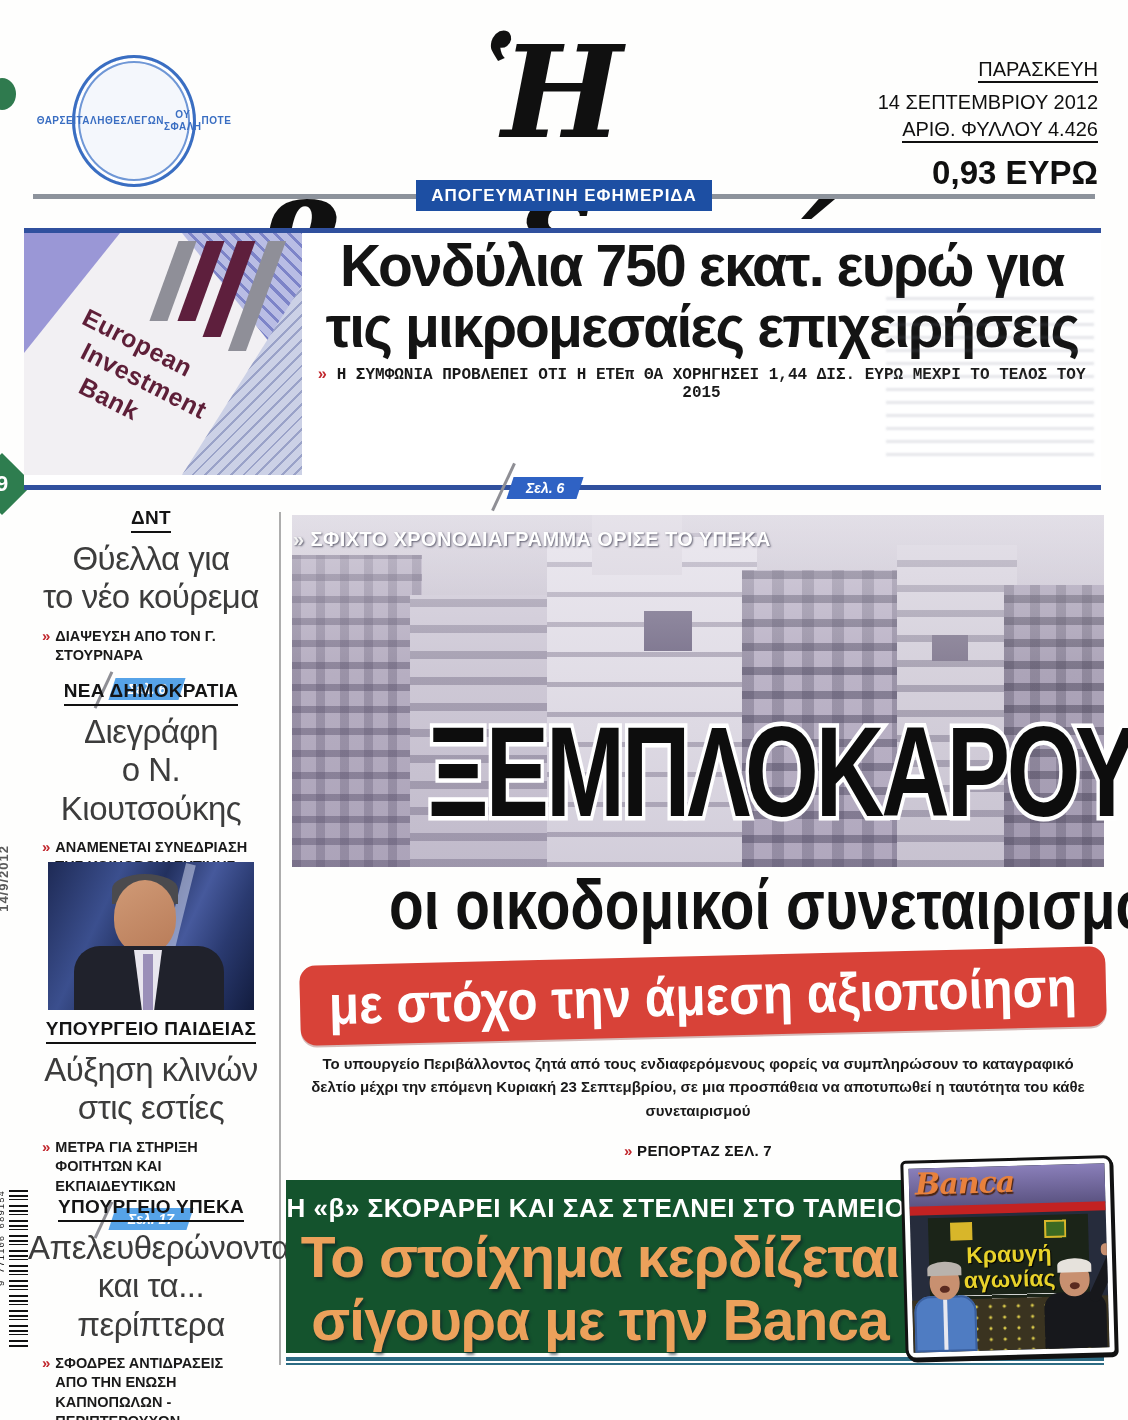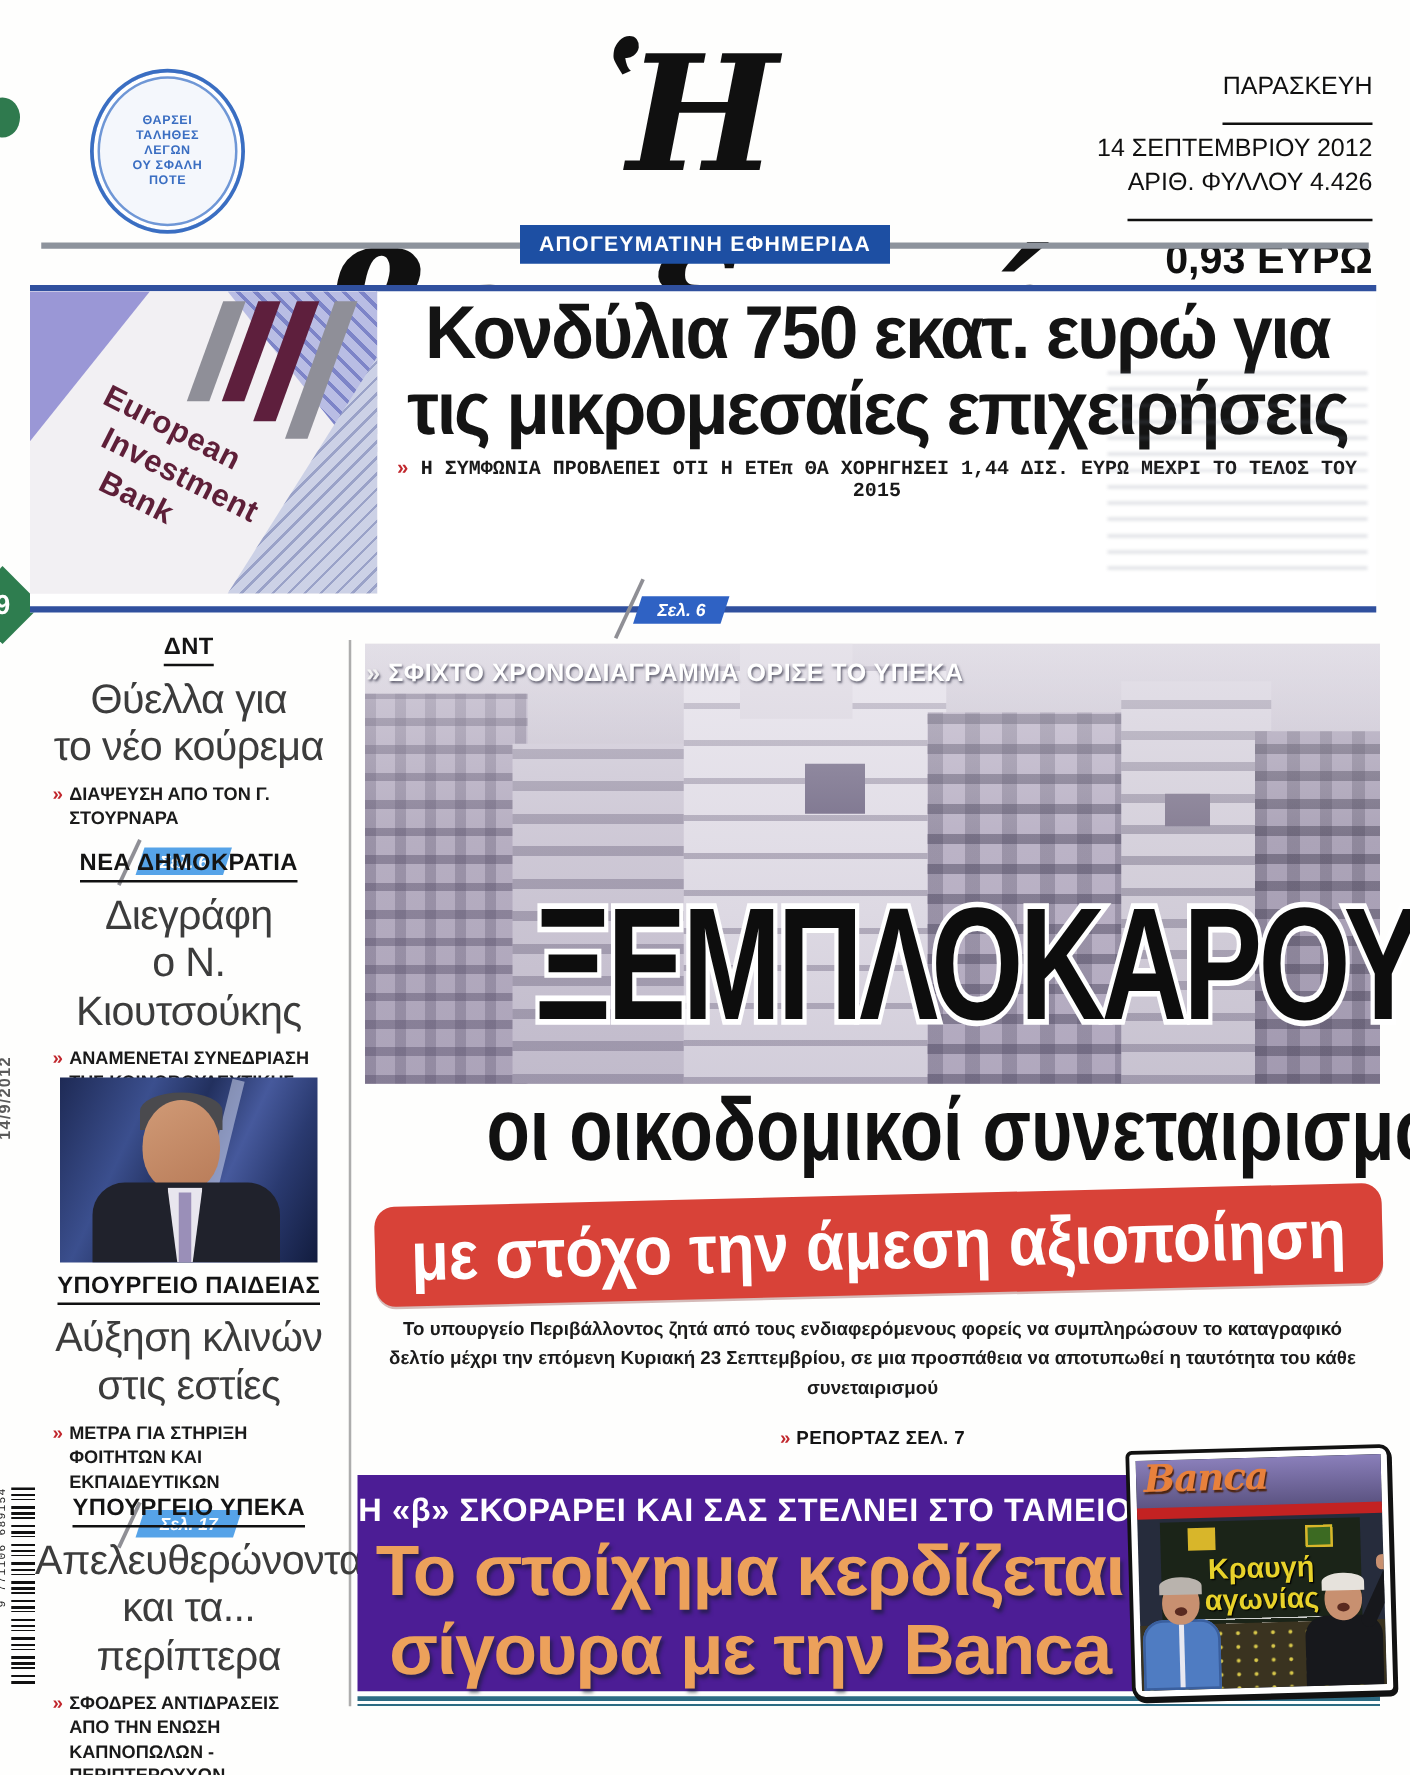--- a/index.html
+++ b/index.html
@@ -14,28 +14,28 @@
   .vert-date{position:absolute;left:-4px;top:845px;writing-mode:vertical-rl;transform:rotate(180deg);
              font-size:13px;font-weight:bold;color:#5a5a5a;letter-spacing:1px;}
   .barcode{position:absolute;left:0;top:1190px;width:30px;height:158px;}
   .barcode .bars{position:absolute;left:9px;top:0;width:19px;height:158px;
      background:repeating-linear-gradient(to bottom,#111 0 2px,transparent 2px 5px,#111 5px 7px,transparent 7px 9px,#111 9px 10px,transparent 10px 15px);}
   .barcode .num{position:absolute;left:-3px;top:0;writing-mode:vertical-rl;transform:rotate(180deg);
      font-size:9px;color:#222;letter-spacing:1px;font-family:"Liberation Mono",monospace;}
 
   
   .seal{position:absolute;left:72px;top:55px;width:118px;height:126px;border:3px solid #3a6ec2;border-radius:50%;
-        box-shadow:inset 0 0 0 3px #fff,inset 0 0 0 5px #6f97d6;display:flex;flex-direction:column;
+        box-shadow:inset 0 0 0 3px #fff,inset 0 0 0 5px #6f97d6;display:flex;flex-direction:row;
         align-items:center;justify-content:center;text-align:center;background:#f4f7fc;}
   .seal span{font-size:10px;font-weight:bold;color:#3a6ec2;line-height:1.2;letter-spacing:.5px;}
   .masthead-title{position:absolute;left:205px;top:12px;width:690px;text-align:center;
         font-family:"DejaVu Serif",serif;font-style:italic;font-weight:bold;font-size:128px;
         letter-spacing:-5px;line-height:1.25;color:#101010;}
   .dateinfo{position:absolute;right:30px;top:58px;width:260px;text-align:right;font-size:20px;color:#101010;}
-  .dateinfo .u{display:inline-block;border-bottom:2px solid #101010;padding-bottom:17px;margin-bottom:4px;}
+  .dateinfo .u{display:inline-block;border-bottom:2px solid #101010;padding-bottom:0;margin-bottom:4px;}
   .dateinfo div{margin-bottom:4px;}
   .price{font-weight:bold;font-size:33px;margin-top:7px;letter-spacing:0;}
   .mast-rule{position:absolute;left:33px;top:194px;width:1062px;height:5px;background:#8d939c;}
   .subtitle-box{position:absolute;left:416px;top:180px;width:296px;height:31px;background:#1d4fa3;
         color:#fff;font-weight:bold;font-size:17px;letter-spacing:1px;text-align:center;line-height:31px;}
 
   
   .topstory{position:absolute;left:24px;top:228px;width:1077px;height:252px;background:#fff;
             border-top:5px solid #30509e;border-bottom:5px solid #30509e;}
   .eib{position:absolute;left:0;top:0;width:278px;height:242px;background:#f2f0f3;overflow:hidden;}
@@ -112,21 +112,21 @@
       border-radius:16px;transform:rotate(-1.4deg);z-index:3;display:flex;align-items:center;justify-content:center;
       box-shadow:0 2px 0 rgba(120,30,25,.3);}
   .red-band span{display:inline-block;transform:scaleX(.9);white-space:nowrap;color:#fff;
       font-weight:bold;font-size:55px;letter-spacing:0;}
   .mn-body{position:absolute;left:300px;top:1052px;width:796px;text-align:center;
       font-weight:bold;font-size:15px;line-height:1.55;color:#1b1b1b;}
   .mn-report{position:absolute;left:292px;top:1142px;width:812px;text-align:center;
       font-weight:bold;font-size:15px;letter-spacing:.3px;}
 
   
-  .banner{position:absolute;left:286px;top:1180px;width:818px;height:173px;background:#4c1d95;}
+  .banner{position:absolute;left:286px;top:1180px;width:818px;height:173px;background:#14532d;}
   .bn-kicker{position:absolute;left:0;top:13px;width:620px;text-align:center;color:#fff;
       font-weight:bold;font-size:26px;letter-spacing:.5px;}
   .bn-line{position:absolute;left:-6px;width:640px;text-align:center;color:#eca15b;font-weight:bold;
       font-size:57px;letter-spacing:-1px;text-shadow:2px 3px 3px rgba(15,30,38,.55);}
   .bn-line.l1{top:44px;}
   .bn-line.l2{top:107px;}
   .banner-rule{position:absolute;left:286px;top:1357px;width:818px;height:9px;
       background:linear-gradient(#2d6b83 0 4px,#fff 4px 6px,#2d6b83 6px 8px,transparent 8px);}
 
   

